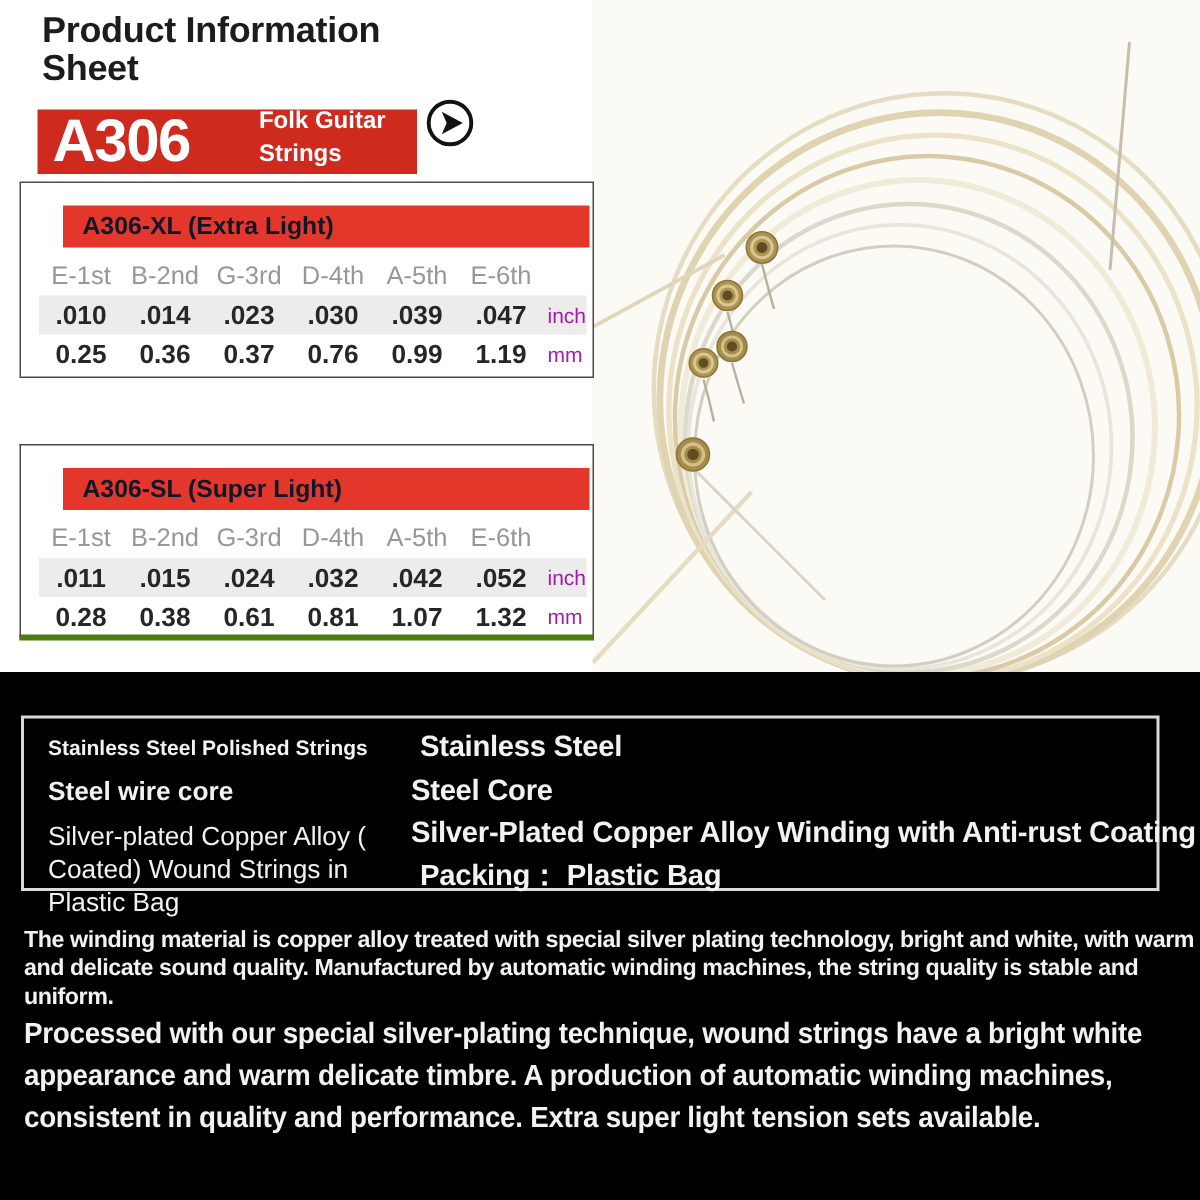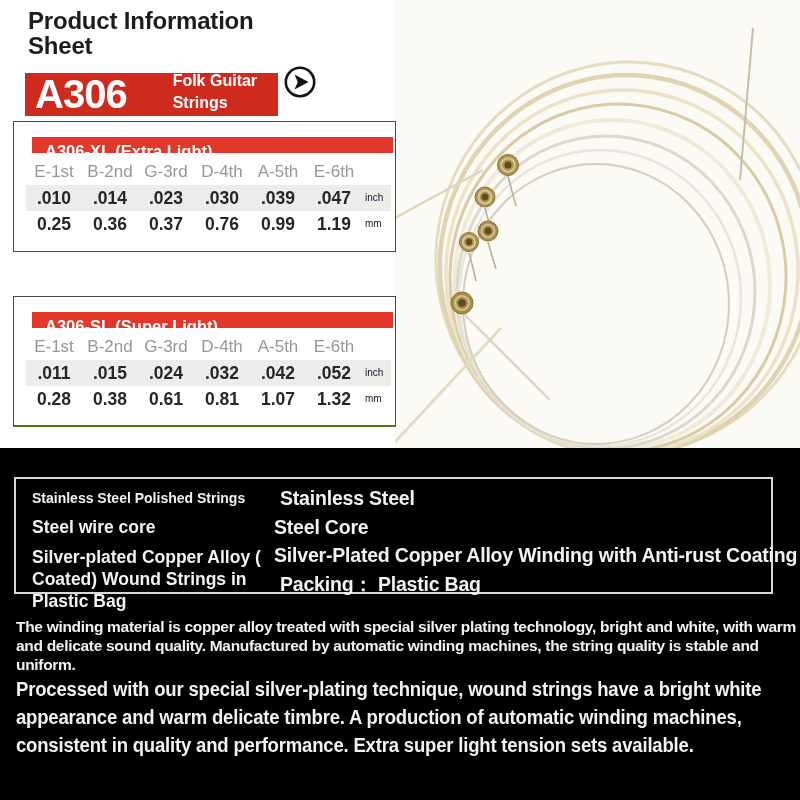--- a/index.html
+++ b/index.html
@@ -16,38 +16,38 @@
   .banner .subtitle { font-size:16px; font-weight:bold; color:#ffffff; line-height:22px; margin-left:7px;padding-left:39px; }
   .play { position:absolute; left:283px; top:65px; width:34px; height:34px; cursor:pointer; }
 
   
   .photo { position:absolute; left:395px; top:0; width:405px; height:448px; }
 
   
   .card { position:absolute; left:13px; width:383px; height:131px;
           background:#ffffff; border:1px solid #4a4a4a; }
   .card.one { top:121px; }
-  .card.two { top:296px; border-bottom:2px solid #4d7c0f; }
-  .red-bar { margin:15px 2px 0 18px; height:16px; background:#e2372a;
-             color:#ffffff; font-size:16.5px; font-weight:bold; line-height:28px; padding-left:13px; }
+  .card.two { top:296px; border-bottom:4px solid #4d7c0f; }
+  .red-bar { margin:15px 2px 0 28px; height:28px; background:#e2372a;
+             color:#0f172a; font-size:16.5px; font-weight:bold; line-height:28px; padding-left:13px; }
   .trow { display:grid; grid-template-columns:repeat(6,56px) 44px; margin-left:12px; margin-right:4px;
           height:26px; line-height:26px; }
   .trow span { text-align:center; }
-  .trow .unit { text-align:left; padding-left:3px; font-size:10px; color:#0f172a; font-weight:normal; }
+  .trow .unit { text-align:left; padding-left:3px; font-size:14px; color:#a21caf; font-weight:normal; }
   .thead { margin-top:6px; color:#97979a; font-size:17px; font-weight:normal; }
   .vrow { color:#262626; font-size:17.5px; font-weight:600; }
   .shade { background:#ececeb; }
 
   
   .bottom { position:absolute; left:0; top:448px; width:800px; height:352px; background:#000000; color:#f2f2f2; }
   .spec-box { position:absolute; left:14px; top:29px; width:759px; height:117px; border:2px solid #d9d9d9; }
   .mat-left { position:absolute; left:16px; top:8px; width:238px; }
   .mat-left .m0 { font-size:14px; font-weight:bold; margin-top:3px; margin-bottom:11px; }
   .mat-left .m1 { font-size:17.5px; font-weight:bold; margin-bottom:8px; }
-  .mat-left .m2 { font-size:17.5px; font-weight:bold; line-height:22px; }
+  .mat-left .m2 { font-size:17.5px; font-weight:normal; line-height:22px; }
   .mat-right { position:absolute; left:258px; top:5px; width:498px; font-size:19.5px; font-weight:600; }
   .mat-right div { line-height:28.5px; white-space:nowrap; letter-spacing:-0.2px; }
   .mat-right .r0, .mat-right .r3 { padding-left:6px; }
 
   .para1 { position:absolute; left:16px; top:169px; width:780px;
            font-size:15.5px; font-weight:bold; line-height:19px; letter-spacing:-0.3px; }
   .para2 { position:absolute; left:16px; top:227px; width:810px;
            font-size:19.5px; font-weight:bold; line-height:28px; letter-spacing:-0.2px;
            transform:scaleX(0.95); transform-origin:0 0; }
 </style>

